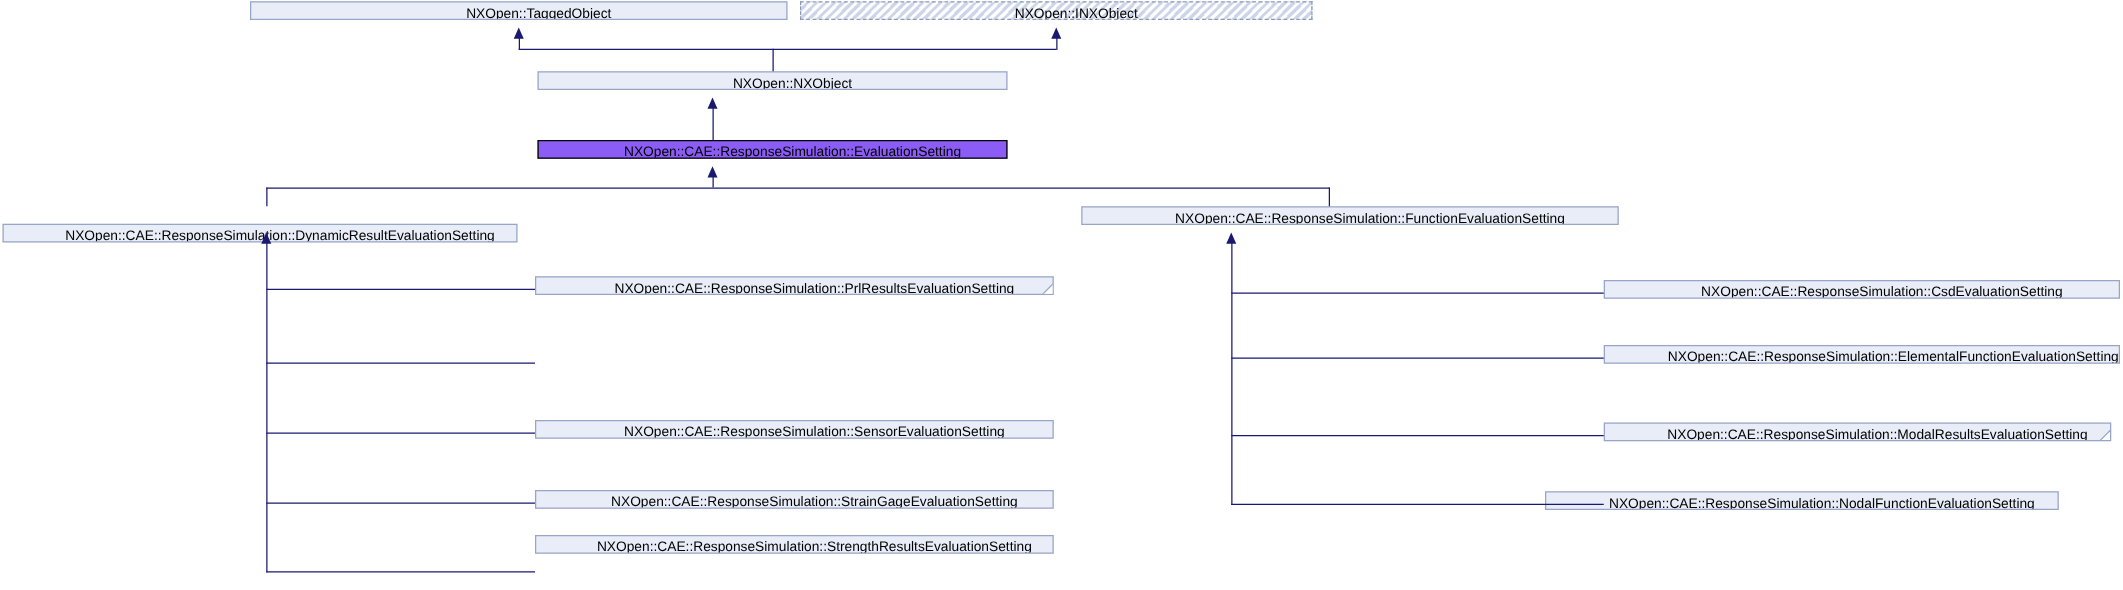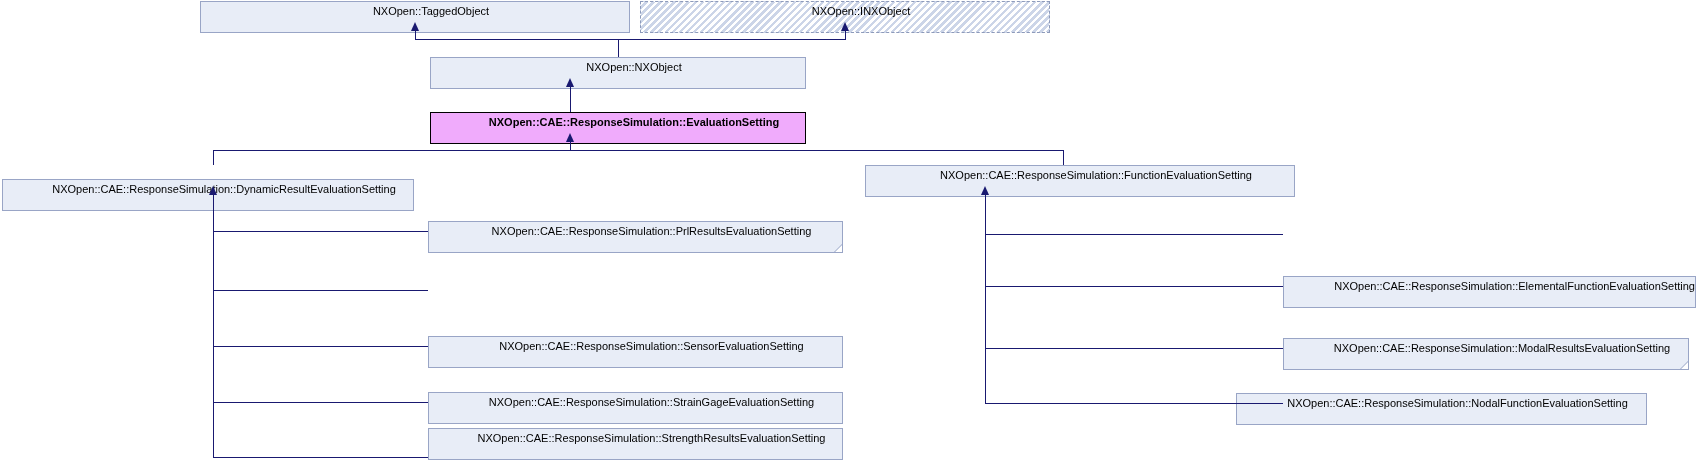--- a/index.html
+++ b/index.html
@@ -9,26 +9,26 @@
     --current-border:#000000;
     --hatch:#ccd5e8;
     --text:#000000;
   }
   html,body{margin:0;padding:0;background:#ffffff;}
   .canvas{
     position:relative;width:1698px;height:472px;background:#ffffff;
     font-family:"Liberation Sans",sans-serif;
   }
   .node{
-    position:absolute;height:32px;box-sizing:border-box;
+    position:absolute;height:15px;box-sizing:border-box;
     background:var(--node-fill);border:1px solid var(--node-border);
     color:var(--text);font-size:11px;line-height:19px;text-align:center;
     white-space:nowrap;overflow:hidden;padding-left:32px;
   }
-  .node.current{background:#f0abfc;border-color:var(--current-border);font-weight:bold;}
+  .node.current{background:#8b5cf6;border-color:var(--current-border);}
   .node.external{
     background:repeating-linear-gradient(135deg,#ffffff 0 2.5px,var(--hatch) 2.5px 5px);
     border-style:dashed;border-color:#8d9aba;
   }
   .edge-h{position:absolute;height:1px;background:var(--edge);}
   .edge-v{position:absolute;width:1px;background:var(--edge);}
   .arrow-up{
     position:absolute;width:0;height:0;
     border-left:4px solid transparent;border-right:4px solid transparent;
     border-bottom:9px solid var(--edge);
@@ -72,20 +72,23 @@
   <div class="node" style="left:428px;top:336px;width:415px;">
     <span>NXOpen::CAE::ResponseSimulation::SensorEvaluationSetting</span>
   </div>
   <div class="node" style="left:428px;top:392px;width:415px;">
     <span>NXOpen::CAE::ResponseSimulation::StrainGageEvaluationSetting</span>
   </div>
   <div class="node" style="left:428px;top:428px;width:415px;">
     <span>NXOpen::CAE::ResponseSimulation::StrengthResultsEvaluationSetting</span>
   </div>
 
+  <div class="node" style="left:1283px;top:224px;width:413px;">
+    <span>NXOpen::CAE::ResponseSimulation::CsdEvaluationSetting</span>
+  </div>
   <div class="node" style="left:1283px;top:276px;width:413px;text-align:right;">
     <span>NXOpen::CAE::ResponseSimulation::ElementalFunctionEvaluationSetting</span>
   </div>
   <div class="node" style="left:1283px;top:338px;width:406px;">
     <span>NXOpen::CAE::ResponseSimulation::ModalResultsEvaluationSetting</span>
     <svg class="fold" viewBox="0 0 12 12">
       <polygon points="3,12 12,3 12,12" fill="#ffffff"></polygon>
       <line x1="3" y1="11.5" x2="11.5" y2="3" stroke="#99a5c6" stroke-width="1"></line>
     </svg>
   </div>

